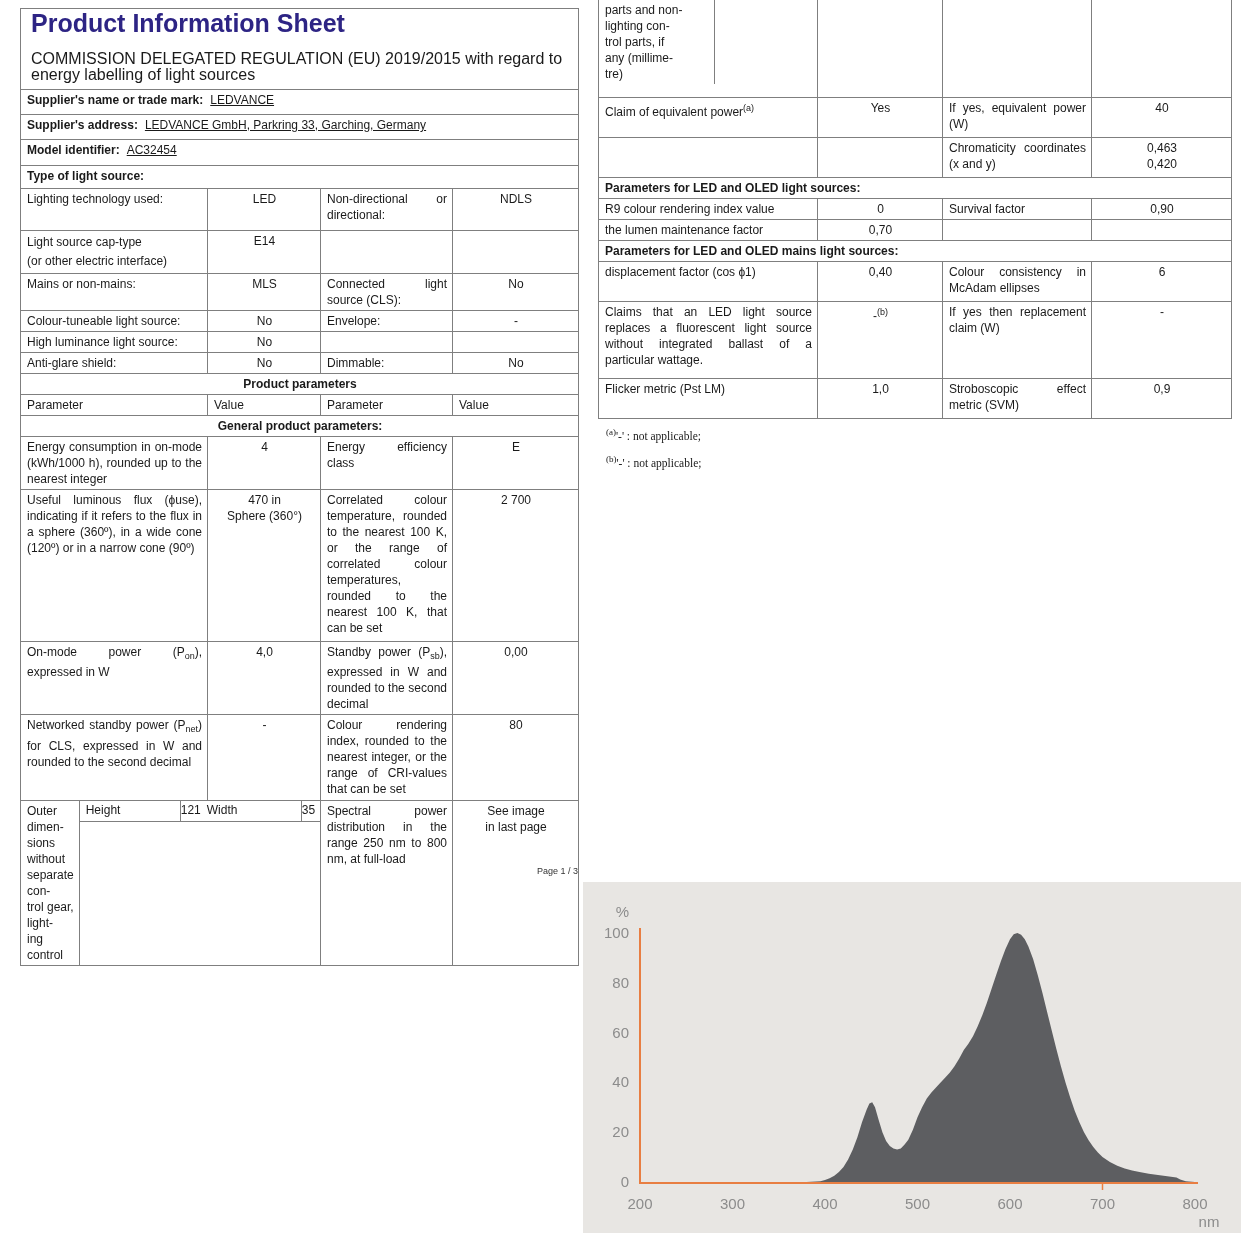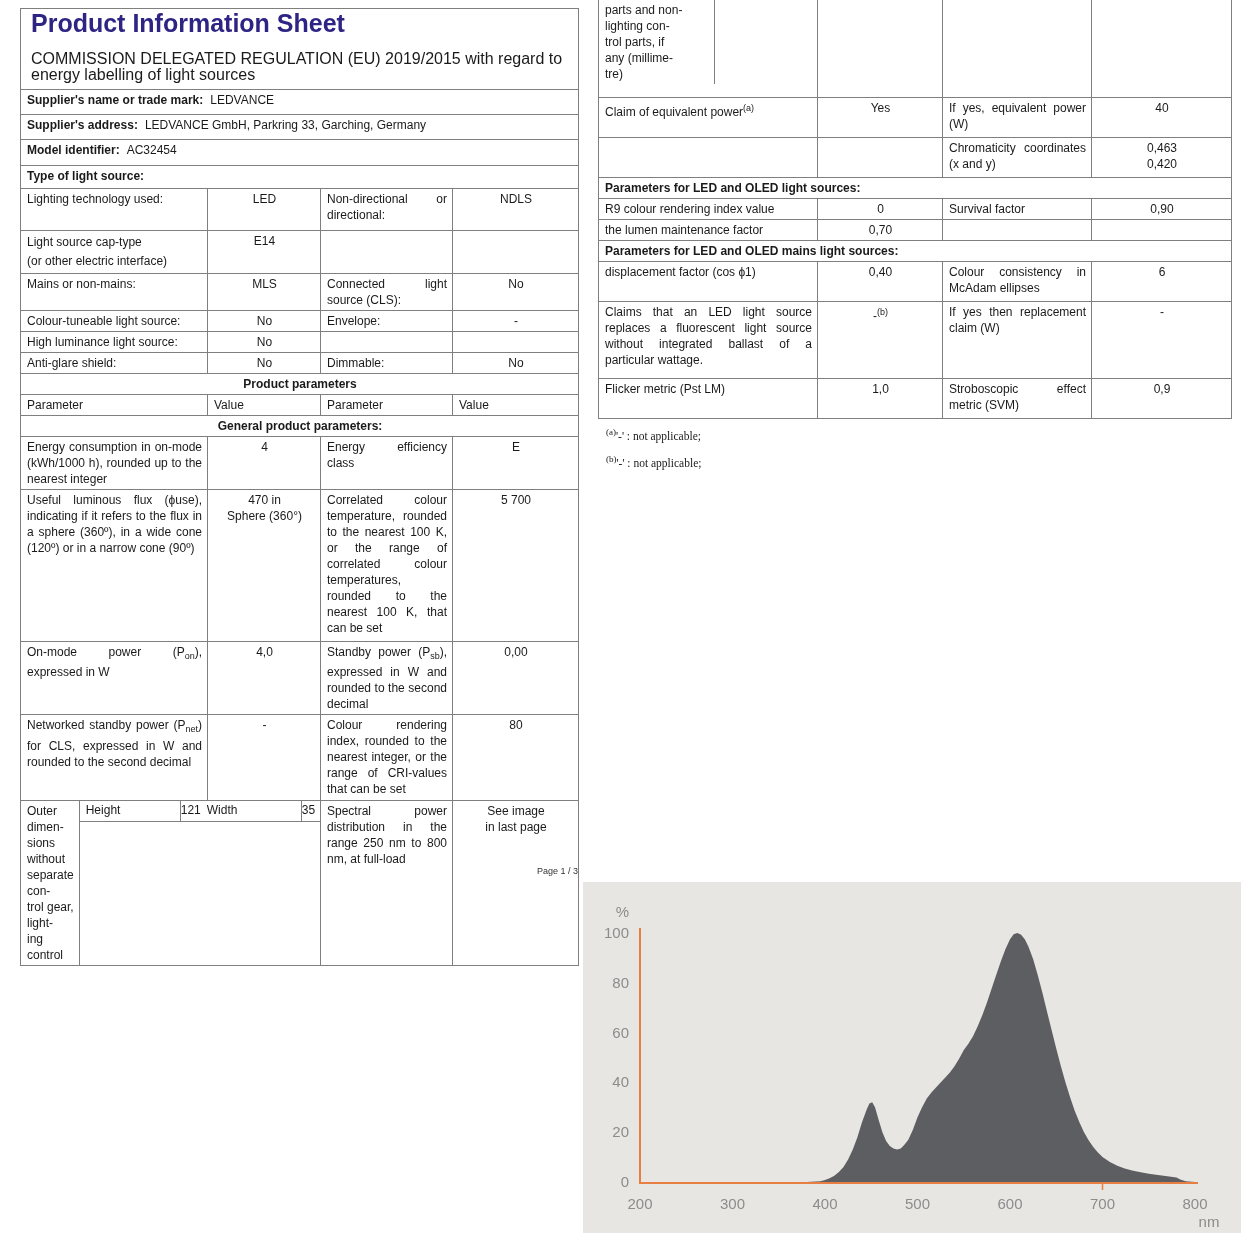--- a/index.html
+++ b/index.html
@@ -12,21 +12,21 @@
     border:1px solid #7f7f7f;font-size:12px;line-height:16px;
     padding:2px 5px 2px 6px;vertical-align:top;overflow:hidden;word-wrap:break-word;
   }
   .jt{text-align:justify;}
   .ct{text-align:center;}
   .b{font-weight:bold;}
   .pre{white-space:pre-line;}
   .title-cell{padding:6px 10px;}
   .doc-title{font-size:25px;font-weight:bold;color:#2d2484;margin-bottom:20px;}
   .doc-subtitle{font-size:16px;color:#1a1a1a;line-height:16px;}
-  .val-inline{margin-left:7px;font-weight:normal;}
+  .val-inline{margin-left:7px;font-weight:normal;text-decoration:underline;}
   sub{font-size:9px;}
   sup{font-size:9px;}
   .nopad{padding:0;}
   .dims-wrap,.cont-wrap{display:flex;width:100%;height:100%;}
   .dims-label{width:86px;border-right:1px solid #7f7f7f;padding:2px 5px 2px 6px;text-align:justify;}
   .dims-rows{flex:1;display:flex;flex-direction:row;}
   .dims-row{display:flex;height:20px;border-bottom:1px solid #7f7f7f;}
   .dims-row.filler{flex:1;border-bottom:none;}
   .dims-name{width:89px;border-right:1px solid #7f7f7f;padding:1px 5px 0 6px;}
   .dims-val{flex:1;text-align:center;padding-top:1px;}
@@ -127,21 +127,21 @@
     <td class="jt">Energy consumption in on-mode (kWh/1000 h), rounded up to the nearest integer</td>
     <td class="ct">4</td>
     <td class="jt">Energy efficiency class</td>
     <td class="ct">E</td>
   </tr>
   <tr style="height:152px">
     <td class="jt">Useful luminous flux (ϕuse), indicating if it refers to the flux in a sphere (360º), in a wide cone (120º) or in a narrow cone (90º)</td>
     <td class="ct pre">470 in
 Sphere (360°)</td>
     <td class="jt">Correlated colour temperature, rounded to the nearest 100 K, or the range of correlated colour temperatures, rounded to the nearest 100 K, that can be set</td>
-    <td class="ct">5 700</td>
+    <td class="ct">2 700</td>
   </tr>
   <tr style="height:70px">
     <td class="jt"><span>On-mode power (P</span><sub>on</sub><span>), expressed in W</span></td>
     <td class="ct">4,0</td>
     <td class="jt"><span>Standby power (P</span><sub>sb</sub><span>), expressed in W and rounded to the second decimal</span></td>
     <td class="ct">0,00</td>
   </tr>
   <tr style="height:86px">
     <td class="jt"><span>Networked standby power (P</span><sub>net</sub><span>) for CLS, expressed in W and rounded to the second decimal</span></td>
     <td class="ct">-</td>

